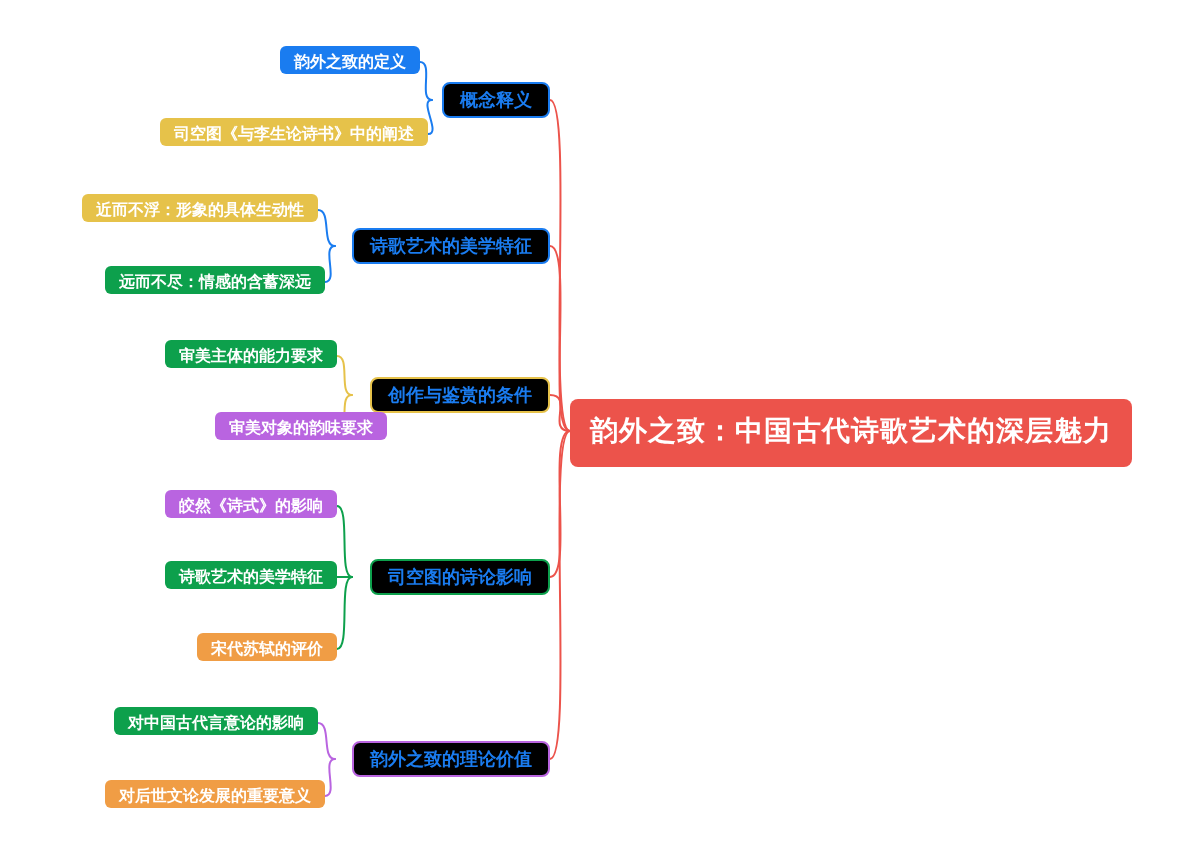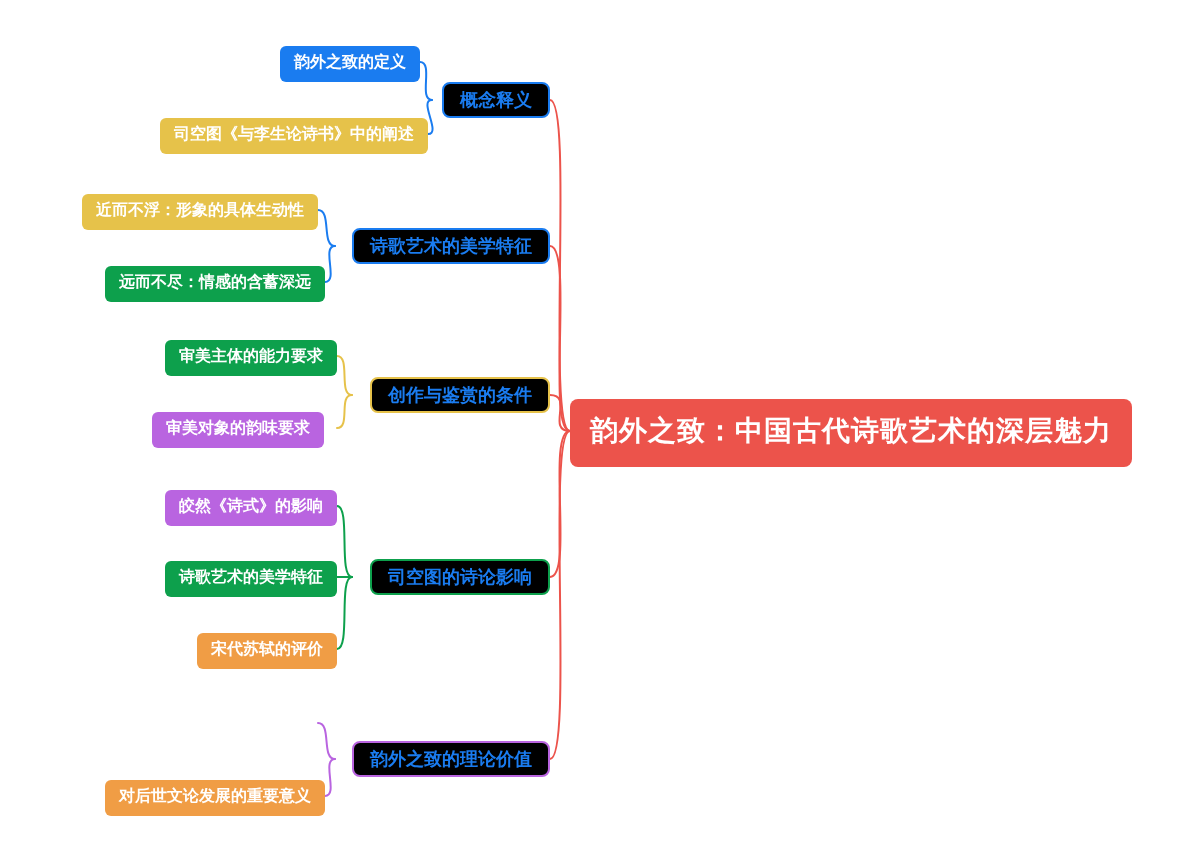--- a/index.html
+++ b/index.html
@@ -6,21 +6,21 @@
   .canvas{position:relative;width:1200px;height:858px;background:#fff;overflow:hidden;}
   svg.links{position:absolute;left:0;top:0;width:1200px;height:858px;pointer-events:none;}
   svg.links path{fill:none;stroke-width:2;stroke-linecap:round;}
   .stroke-red{stroke:var(--red);}
   .stroke-blue{stroke:var(--blue);}
   .stroke-yellow{stroke:var(--yellow);}
   .stroke-green{stroke:var(--green);}
   .stroke-purple{stroke:var(--purple);}
 
   .node{position:absolute;white-space:nowrap;box-sizing:border-box;cursor:pointer;}
-  .child{height:36px;line-height:32px;padding:0 14px;border-radius:6px;color:#ffffff;
+  .child{height:28px;line-height:32px;padding:0 14px;border-radius:6px;color:#ffffff;
          font-size:16px;font-weight:bold;text-align:center;}
   .fill-blue{background:var(--blue);}
   .fill-yellow{background:var(--yellow);}
   .fill-green{background:var(--green);}
   .fill-purple{background:var(--purple);}
   .fill-orange{background:var(--orange);}
 
   .branch{height:36px;line-height:32px;padding:0 16px;border-radius:8px;background:#000000;
           border:2px solid;color:var(--blue);font-size:18px;font-weight:bold;text-align:center;}
   .border-blue{border-color:var(--blue);}
@@ -69,21 +69,22 @@
   <div class="node branch border-green" style="right:650px; top:559px;">司空图的诗论影响</div>
   <div class="node branch border-purple" style="right:650px; top:741px;">韵外之致的理论价值</div>
 
   <div class="node child fill-blue" style="right:780px; top:46px;">韵外之致的定义</div>
   <div class="node child fill-yellow" style="right:772px; top:118px;">司空图《与李生论诗书》中的阐述</div>
 
   <div class="node child fill-yellow" style="right:882px; top:194px;">近而不浮：形象的具体生动性</div>
   <div class="node child fill-green" style="right:875px; top:266px;">远而不尽：情感的含蓄深远</div>
 
   <div class="node child fill-green" style="right:863px; top:340px;">审美主体的能力要求</div>
-  <div class="node child fill-purple" style="right:876px; top:412px;">审美对象的韵味要求</div>
+  <div class="node child fill-purple" style="right:813px; top:412px;">审美对象的韵味要求</div>
 
   <div class="node child fill-purple" style="right:863px; top:490px;border-radius:6px;">皎然《诗式》的影响</div>
   <div class="node child fill-green" style="right:863px; top:561px;">诗歌艺术的美学特征</div>
   <div class="node child fill-orange" style="right:863px; top:633px;">宋代苏轼的评价</div>
 
+  <div class="node child fill-green" style="right:882px; top:707px;">对中国古代言意论的影响</div>
   <div class="node child fill-orange" style="right:875px; top:780px;">对后世文论发展的重要意义</div>
 
 </div>
 
 </body></html>

